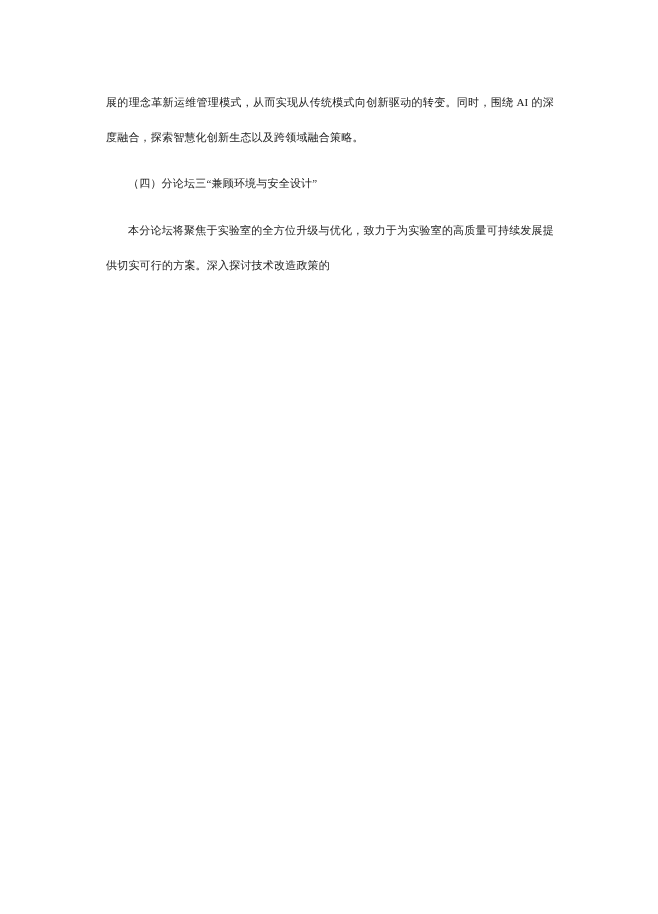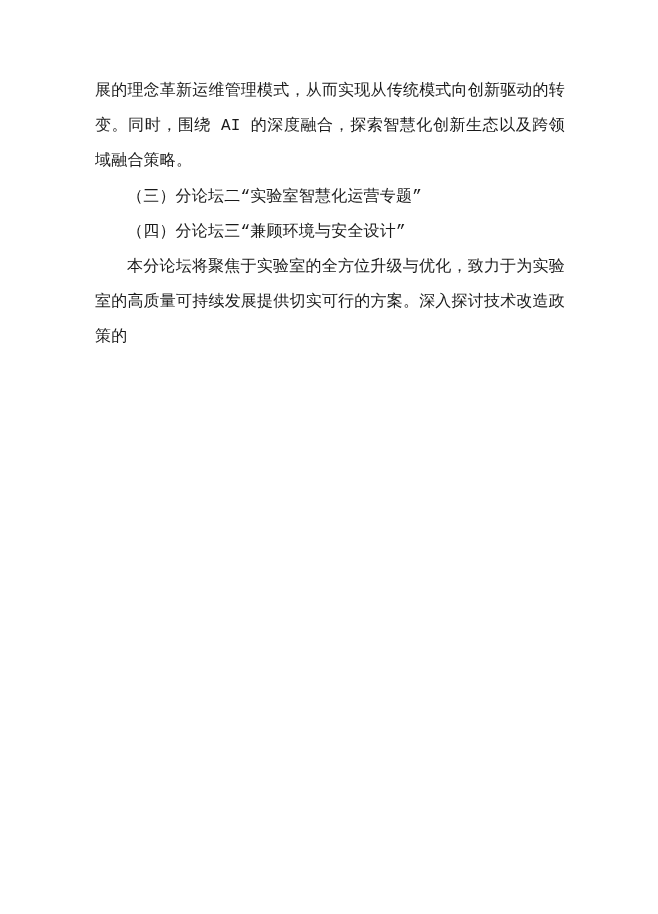--- a/index.html
+++ b/index.html
@@ -19,39 +19,38 @@
     box-sizing: border-box;
     overflow: hidden;
   }
   .page-body {
     position: absolute;
     left: 95px;
     top: 74px;
     width: 470px;
   }
   p {
-    margin: 0;
-    font-size: 16px;
+    margin: 11px;
+    font-size: 11px;
     line-height: 35.2px;
     color: #1a1a1a;
     text-align: justify;
     text-justify: inter-ideograph;
     letter-spacing: 0.2px;
-    font-family: Liberation Mono, monospace;
+    font-family: Liberation Serif, serif;
   }
   p.indent {
     text-indent: 2em;
   }
   p.cont {
     text-indent: 0;
   }
 </style>
 </head>
 <body>
 
 <div class="page">
   <div class="page-body">
     <p class="cont">展的理念革新运维管理模式，从而实现从传统模式向创新驱动的转变。同时，围绕 AI 的深度融合，探索智慧化创新生态以及跨领域融合策略。</p>
-    <p class="indent">（三）分论坛二“实验室智慧化运营专题”</p>
     <p class="indent">（四）分论坛三“兼顾环境与安全设计”</p>
     <p class="indent">本分论坛将聚焦于实验室的全方位升级与优化，致力于为实验室的高质量可持续发展提供切实可行的方案。深入探讨技术改造政策的</p>
   </div>
 </div>
 
 </body></html>

